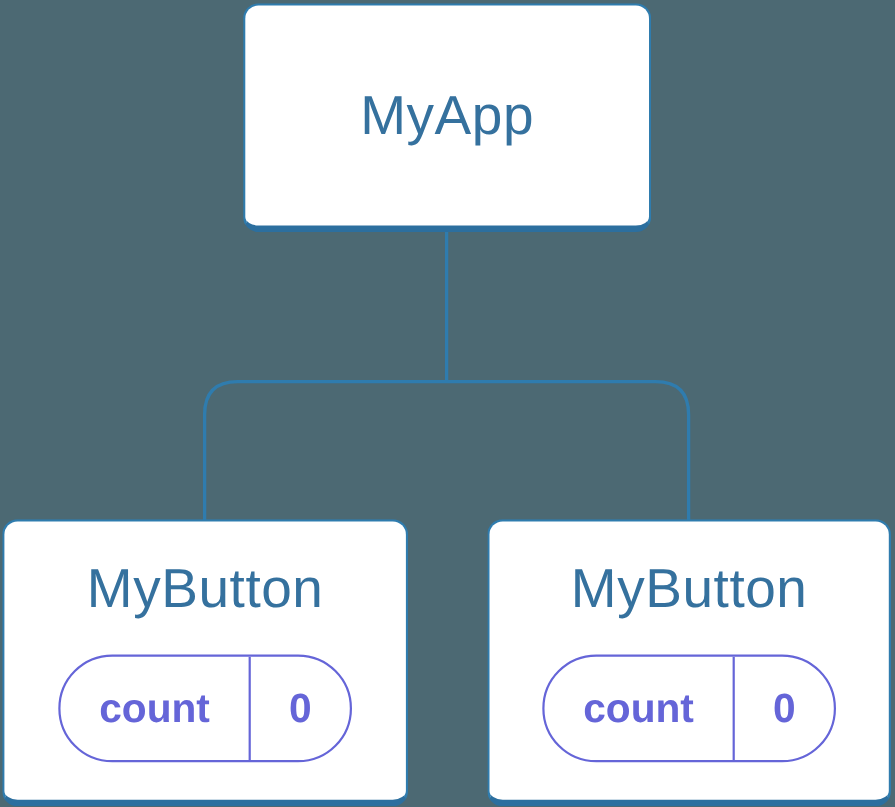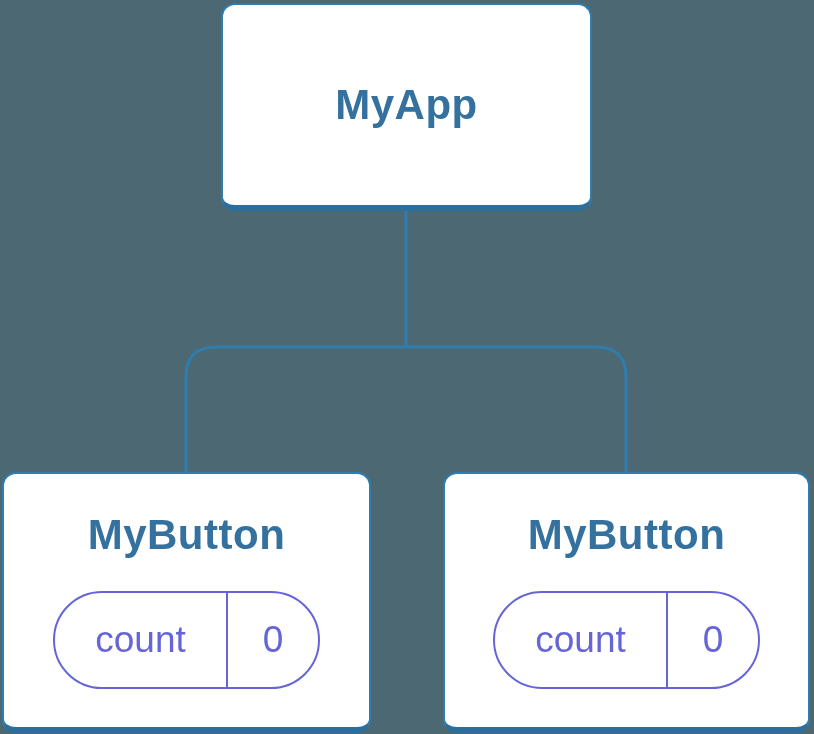--- a/index.html
+++ b/index.html
@@ -60,35 +60,35 @@
   }
   .card-child-right {
     left: 443px;
     top: 472px;
     width: 367px;
     height: 261px;
     gap: 32px;
   }
   .node-label {
     color: var(--node-label);
-    font-size: 42px;
-    font-weight: 700;
+    font-size: 50px;
+    font-weight: 400;
     letter-spacing: 0.5px;
     line-height: 1.1;
   }
   .state-pill {
     width: 267px;
     height: 98px;
     border: 2px solid var(--state);
     border-radius: 60px;
     display: flex;
     align-items: stretch;
     color: var(--state);
     font-size: 37px;
-    font-weight: 400;
+    font-weight: 700;
     overflow: hidden;
   }
   .state-key {
     flex: 1;
     display: flex;
     align-items: center;
     justify-content: center;
     border-right: 2px solid var(--state);
   }
   .state-value {

